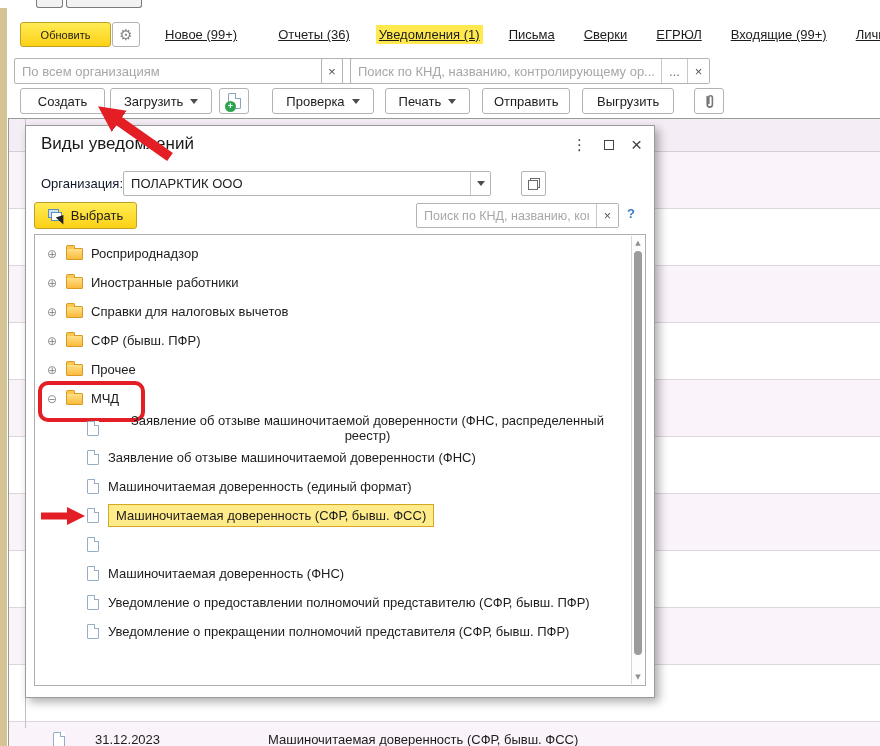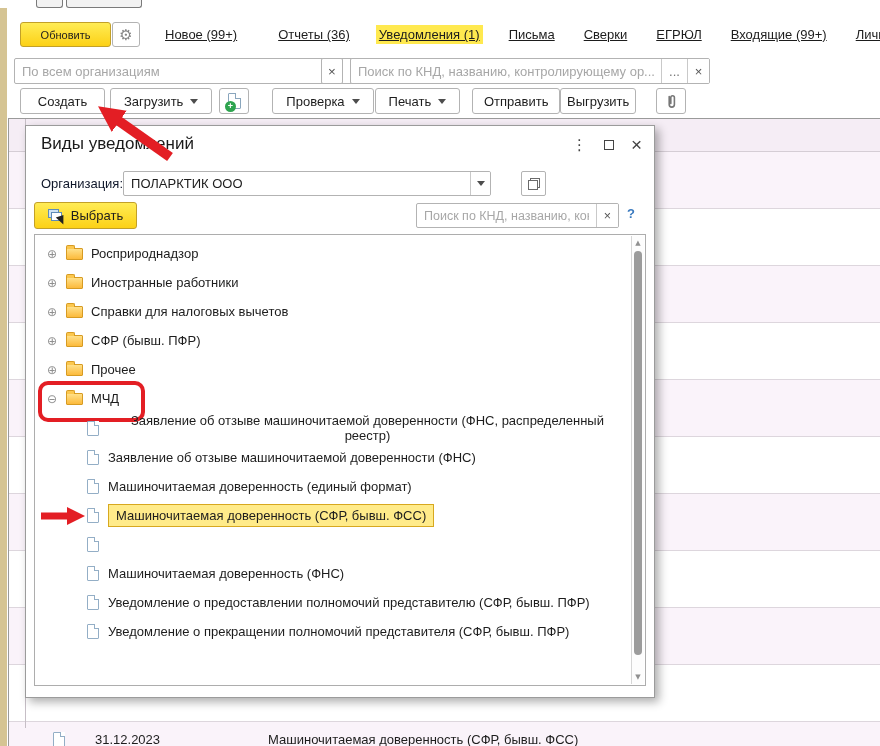--- a/index.html
+++ b/index.html
@@ -186,26 +186,26 @@
       <span>Загрузить</span>
       <span class="caret"></span>
     </button>
   <button class="btn icon-btn" style="margin-left:7px">
       <span class="docplus"></span>
     </button>
   <button class="btn" style="margin-left:23px">
       <span>Проверка</span>
       <span class="caret"></span>
     </button>
-  <button class="btn" style="margin-left:1px">
+  <button class="btn" style="margin-left:11px">
       <span>Печать</span>
       <span class="caret"></span>
     </button>
   <button class="btn" style="margin-left:12px;width:88px">Отправить</button>
-  <button class="btn" style="width:76px">Выгрузить</button>
+  <button class="btn" style="margin-left:12px;width:92px">Выгрузить</button>
   <button class="btn icon-btn" style="margin-left:20px">
     <svg width="16" height="16" viewBox="0 0 16 16">
         <path class="clip-svg" d="M6.2 3.5 L6.2 11.5 a2.6 2.6 0 0 0 5.2 0 L11.4 4.6 a1.8 1.8 0 0 0 -3.6 0 L7.8 10.6"></path>
       </svg>
   </button>
 </div>
 
 <div class="abs table-bg">
   <div class="table-head"></div>
   <div class="table-rows"></div>

